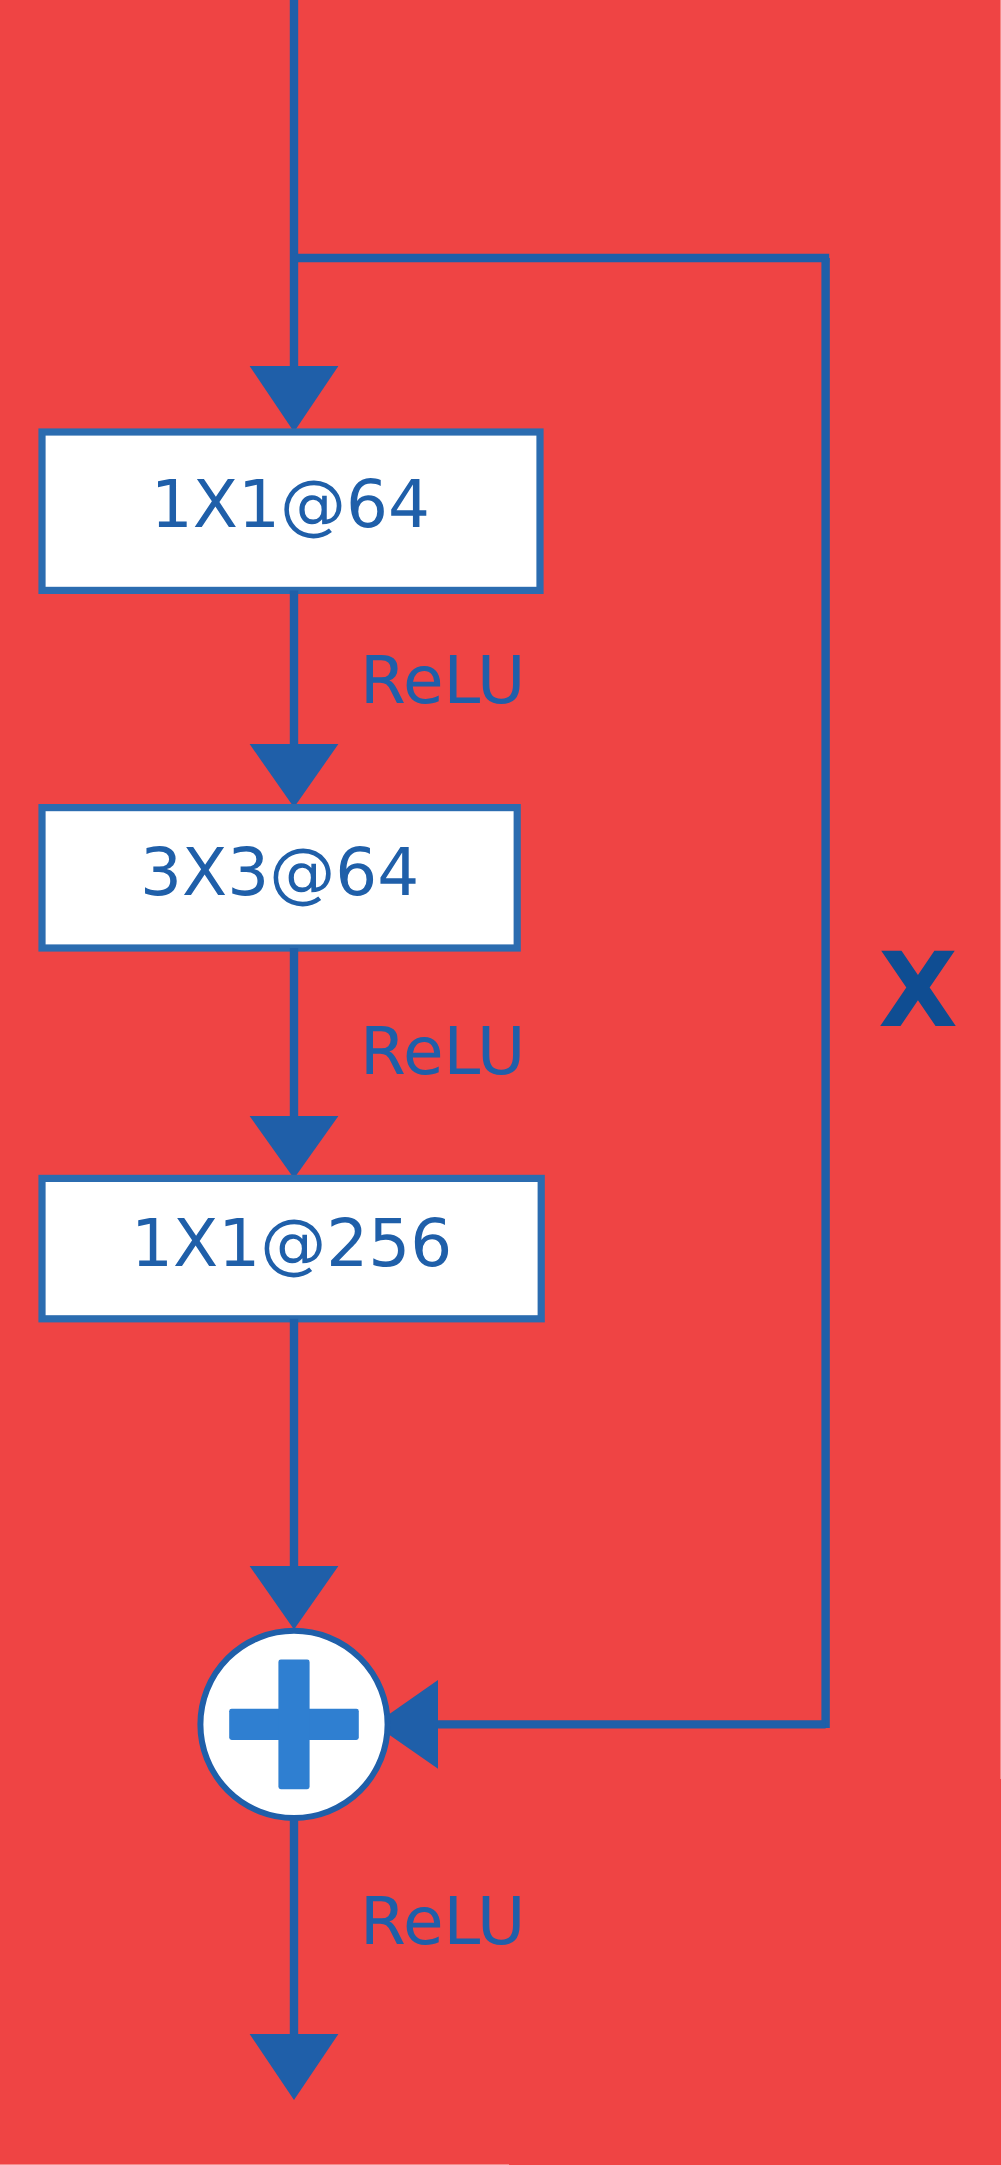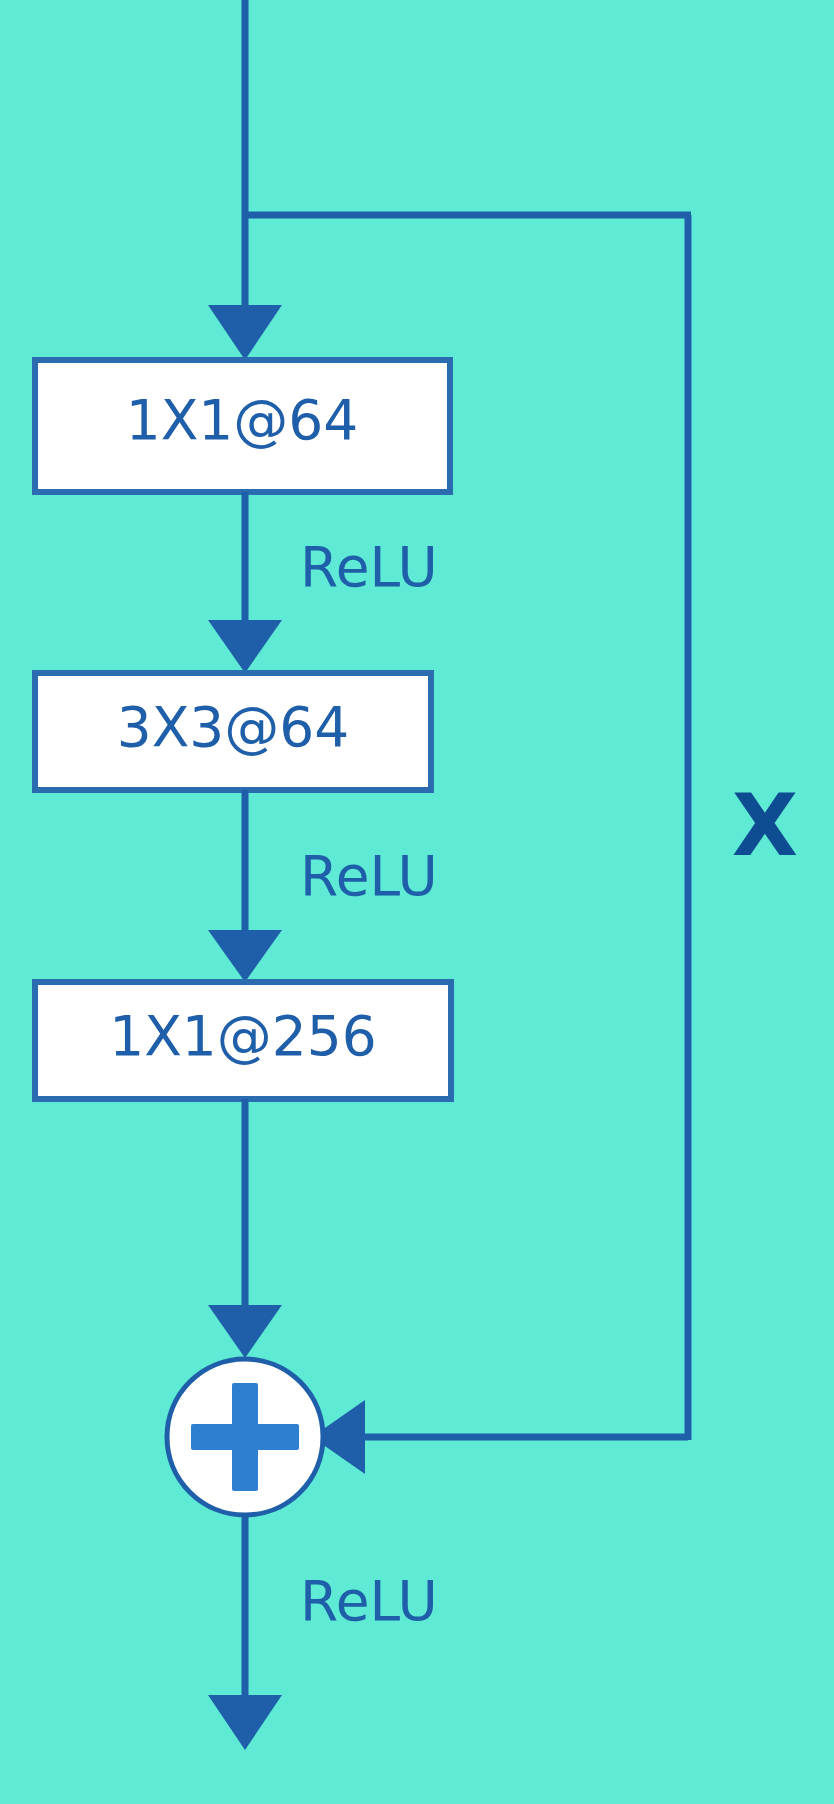--- a/index.html
+++ b/index.html
@@ -11,21 +11,21 @@
   body {
     width: 834px;
     height: 1804px;
     font-family: "DejaVu Sans", sans-serif;
     overflow: hidden;
   }
   #diagram-root {
     position: relative;
     width: 834px;
     height: 1804px;
-    background: #5eead4;
+    background: #ef4444;
   }
   svg.diagram-canvas {
     position: absolute;
     top: 0;
     left: 0;
     width: 834px;
     height: 1804px;
     display: block;
   }
   .conv-box-label {

